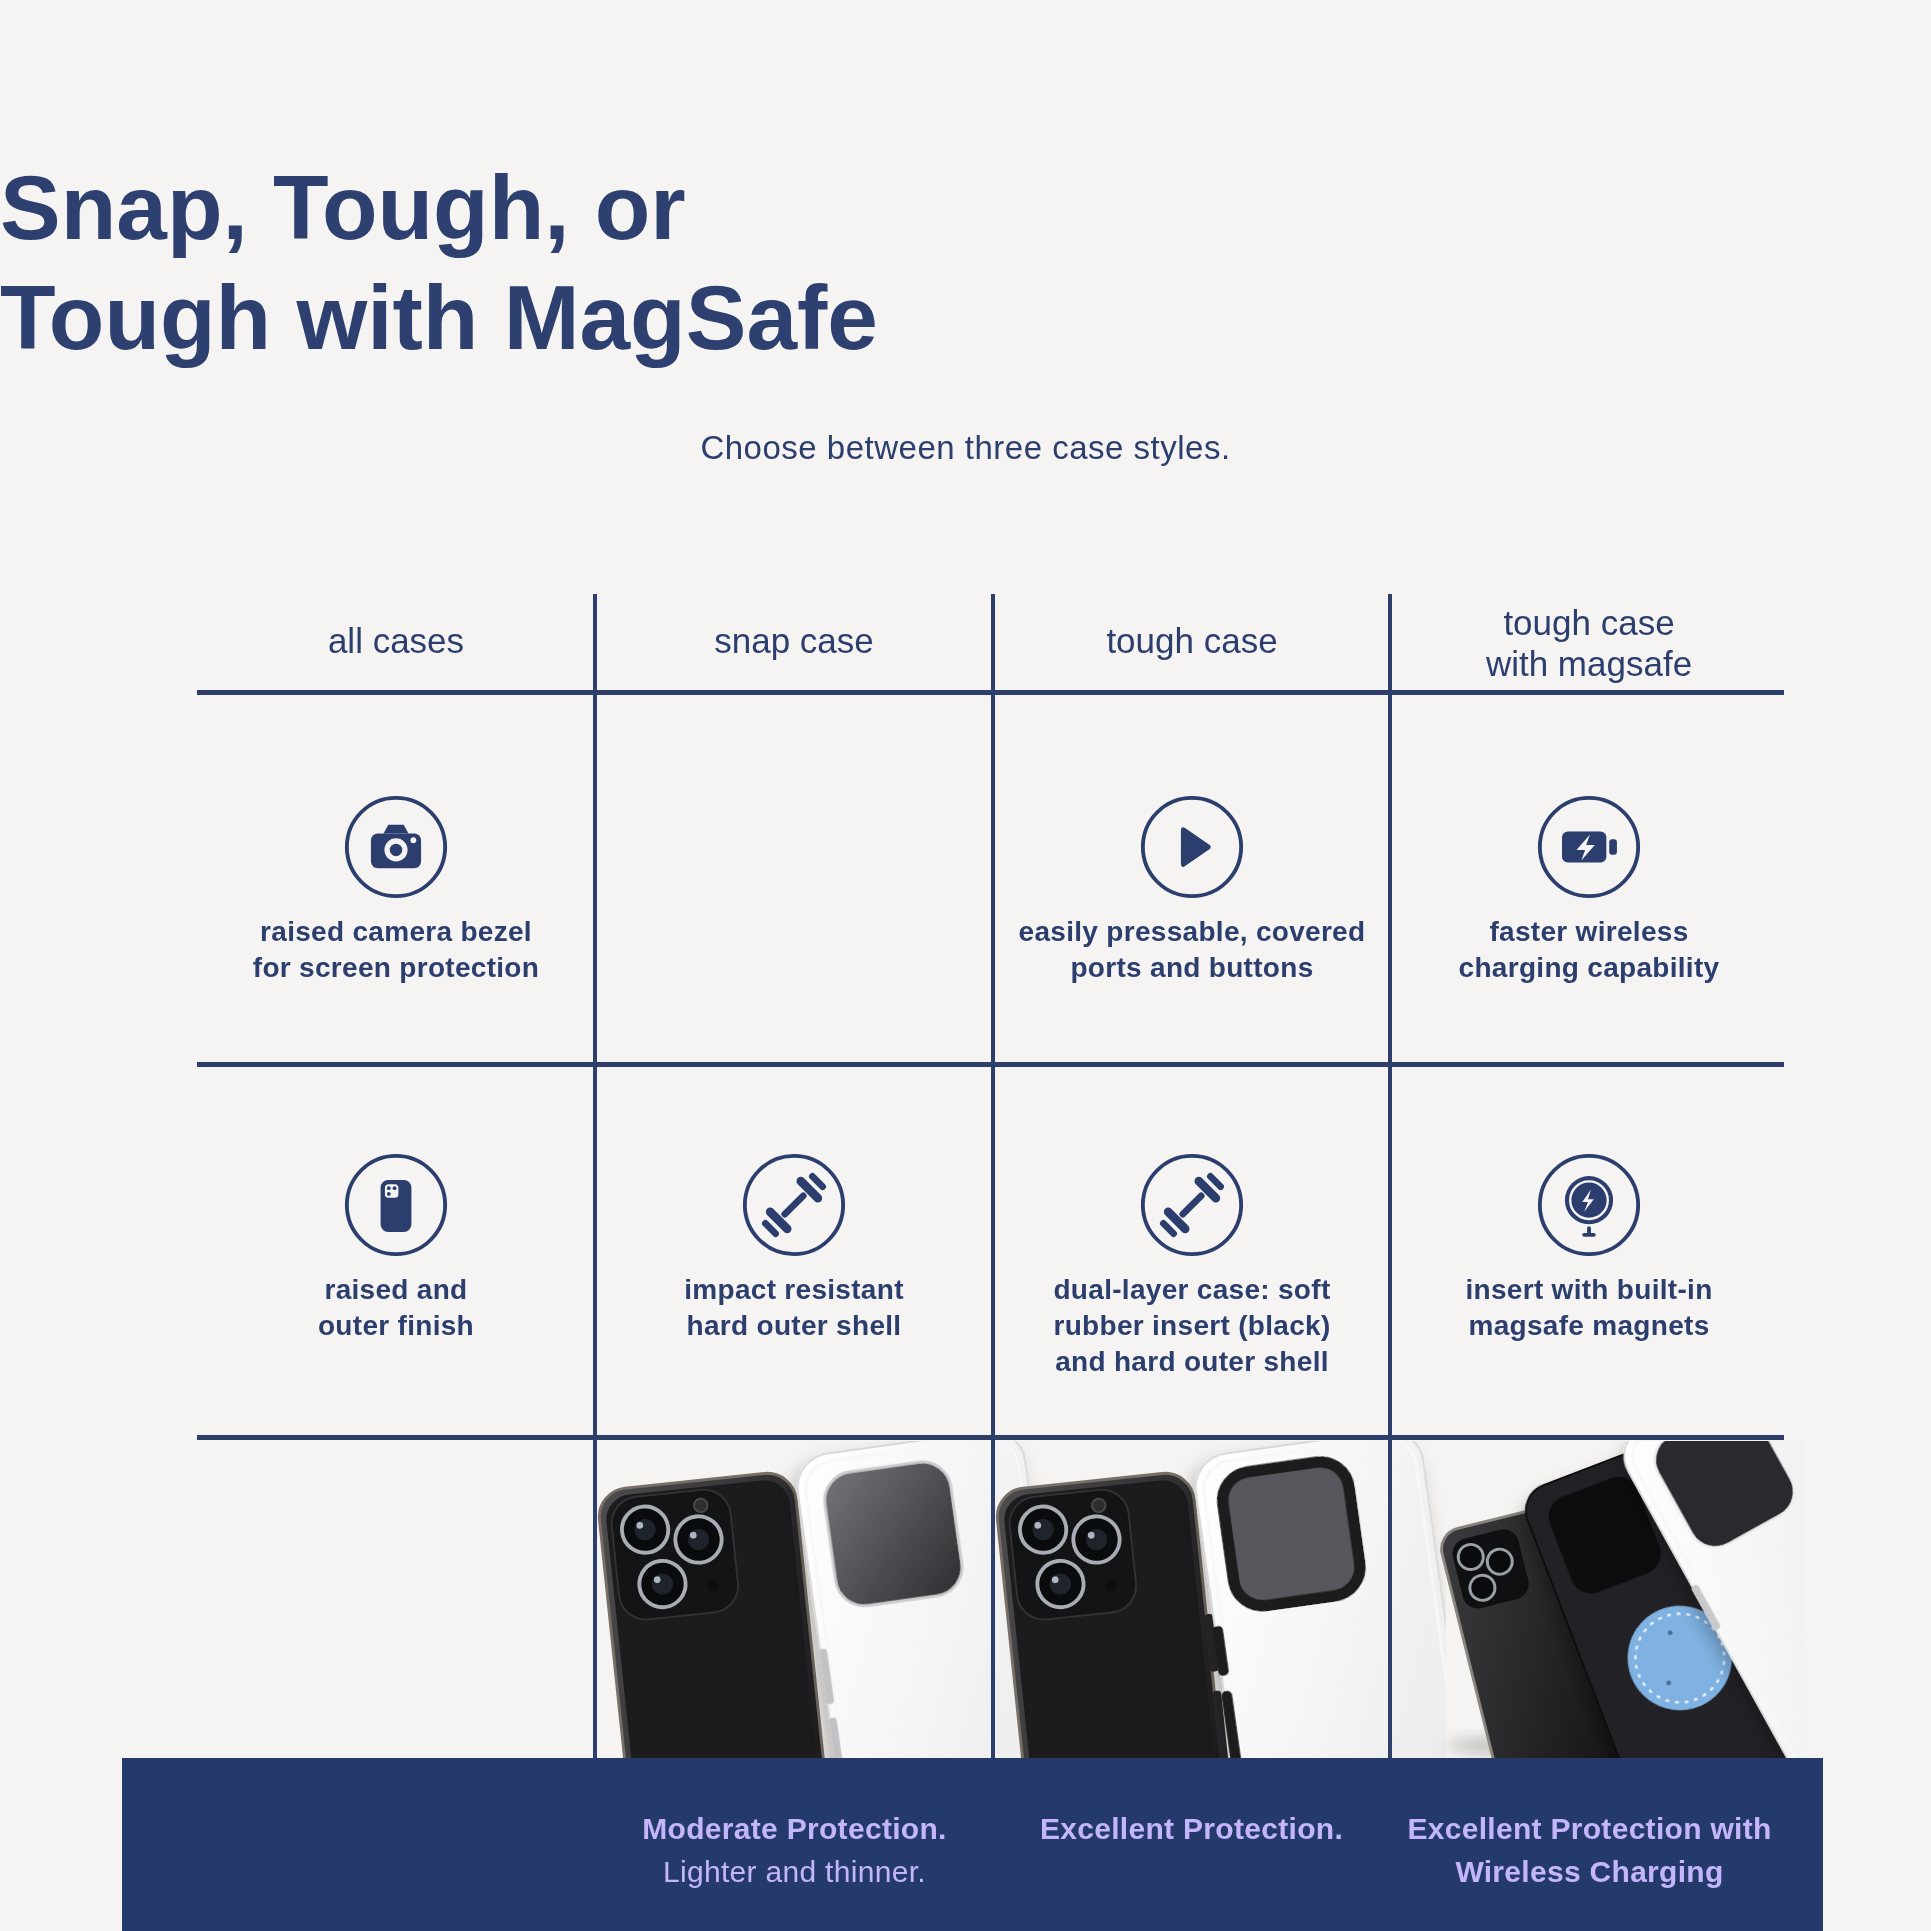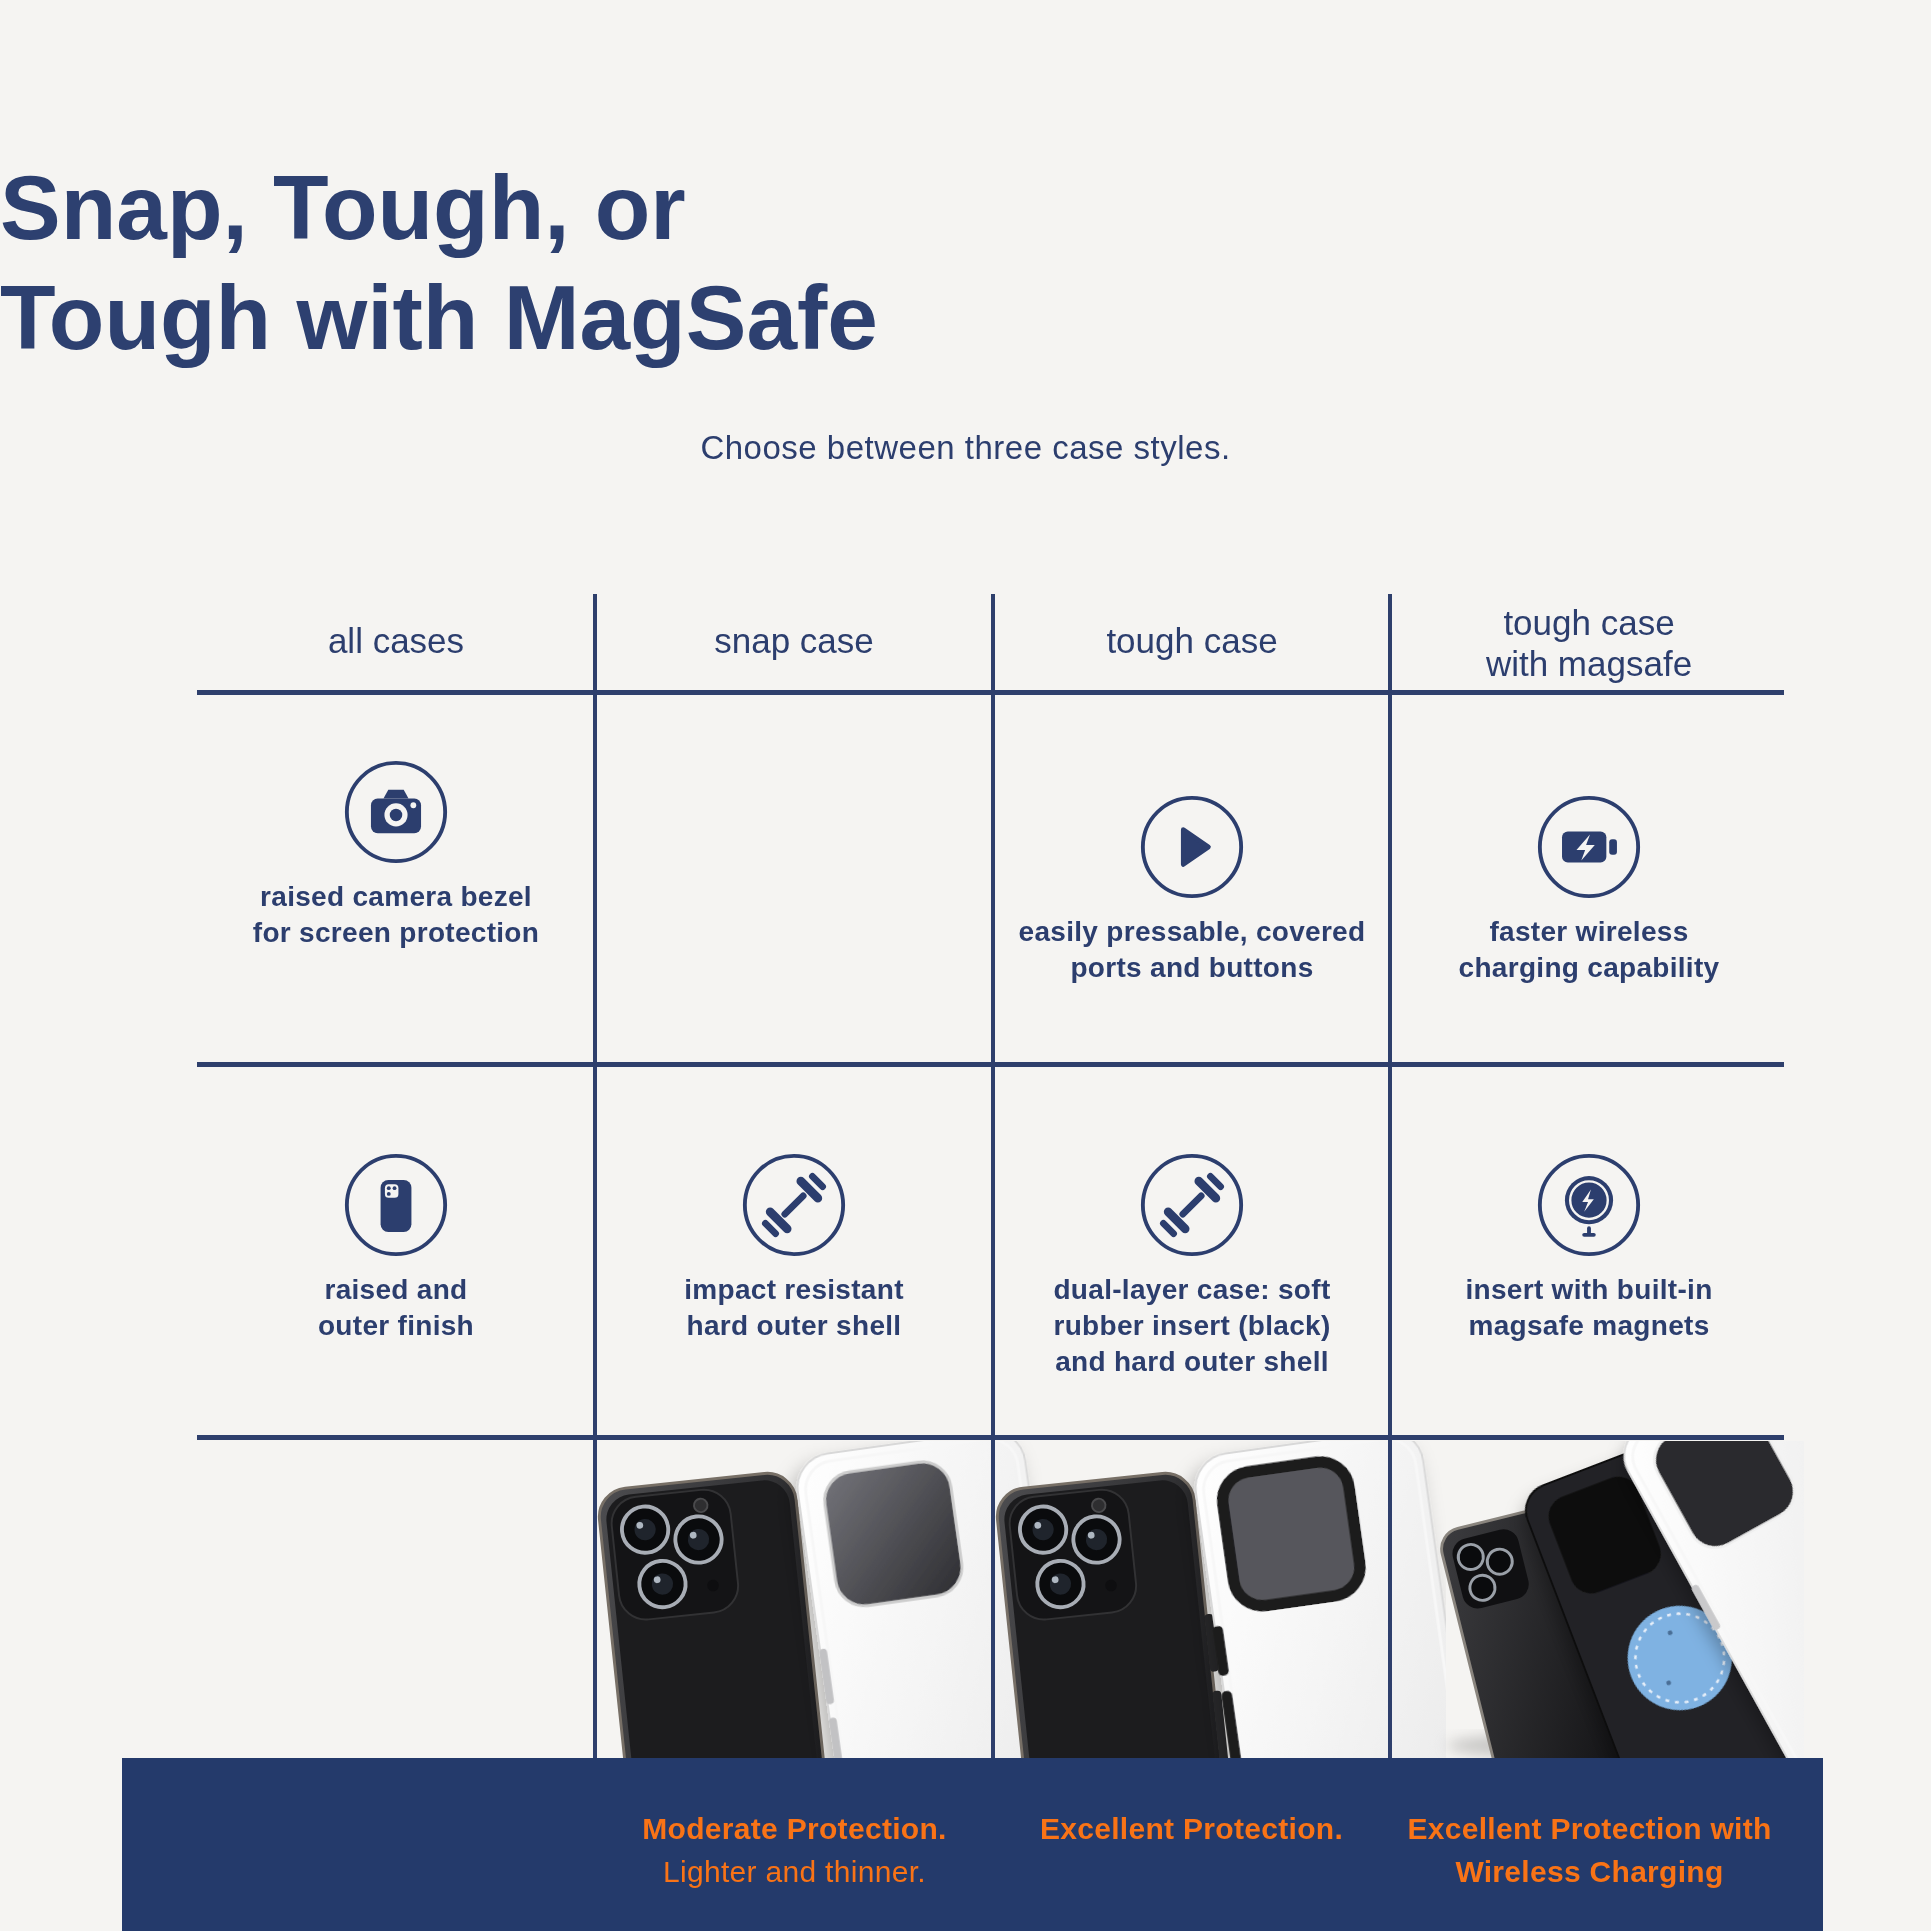--- a/index.html
+++ b/index.html
@@ -27,21 +27,21 @@
   .feature{position:absolute;width:398px;text-align:center;z-index:3;}
   .icon-wrap{width:106px;height:106px;margin:0 auto;}
   .caption{margin-top:13.5px;font-size:28px;line-height:36px;font-weight:700;letter-spacing:0.3px;}
   .cap-line{display:block;}
   .photo{position:absolute;z-index:1;}
   .footer-bar{
     position:absolute;left:122px;top:1758px;width:1701px;height:173px;
     background:#243a6b;z-index:5;
   }
   .footer-cell{
-    position:absolute;top:49px;width:425px;text-align:center;color:#f97316;
+    position:absolute;top:49px;width:425px;text-align:center;color:#c4b5fd;
     font-size:30px;line-height:43px;letter-spacing:0.3px;
   }
   .f1{display:block;font-weight:700;}
   .f2{display:block;font-weight:400;}
   .f2.bold{font-weight:700;}
 </style>
 </head>
 <body>
 
 <div class="canvas">
@@ -66,21 +66,21 @@
     <span>snap case</span>
   </div>
   <div class="col-header" style="left:993px;top:620px">
     <span>tough case</span>
   </div>
   <div class="col-header" style="left:1390px;top:602px">
     <span>tough case</span>
     <span>with magsafe</span>
   </div>
 
-  <div class="feature" style="left:197px;top:759px">
+  <div class="feature" style="left:197px;top:794px">
     <div class="icon-wrap">
       <svg width="106" height="106" viewBox="0 0 110 110">
         <circle cx="55" cy="55" r="51" fill="none" stroke="#2c3e6e" stroke-width="4"></circle>
         <path d="M42 41 l5 -9 h16 l5 9 z" fill="#2c3e6e"></path>
         <rect x="29" y="41" width="52" height="36" rx="7" fill="#2c3e6e"></rect>
         <circle cx="55" cy="58" r="12" fill="#f5f4f2"></circle>
         <circle cx="55" cy="58" r="6.5" fill="#2c3e6e"></circle>
         <circle cx="73" cy="48" r="3" fill="#f5f4f2"></circle>
       </svg>
     </div>

